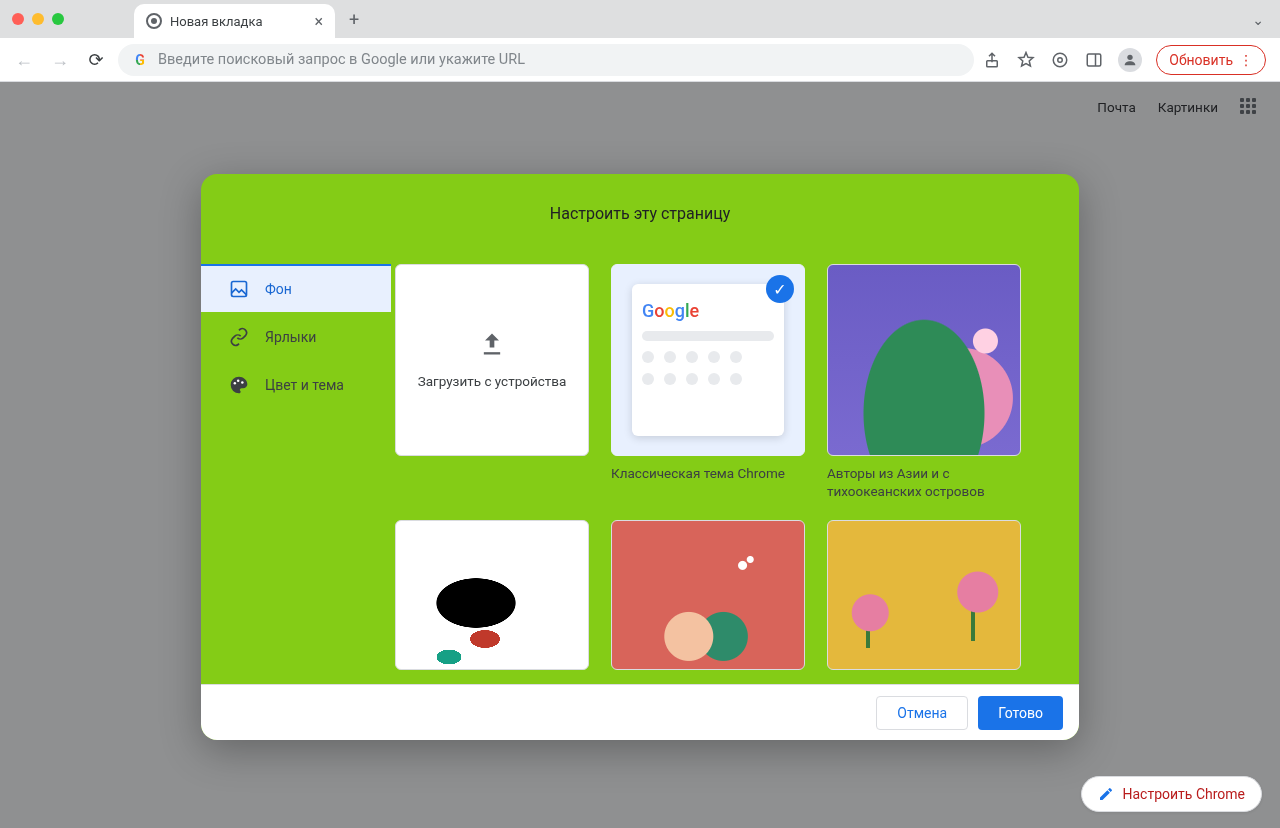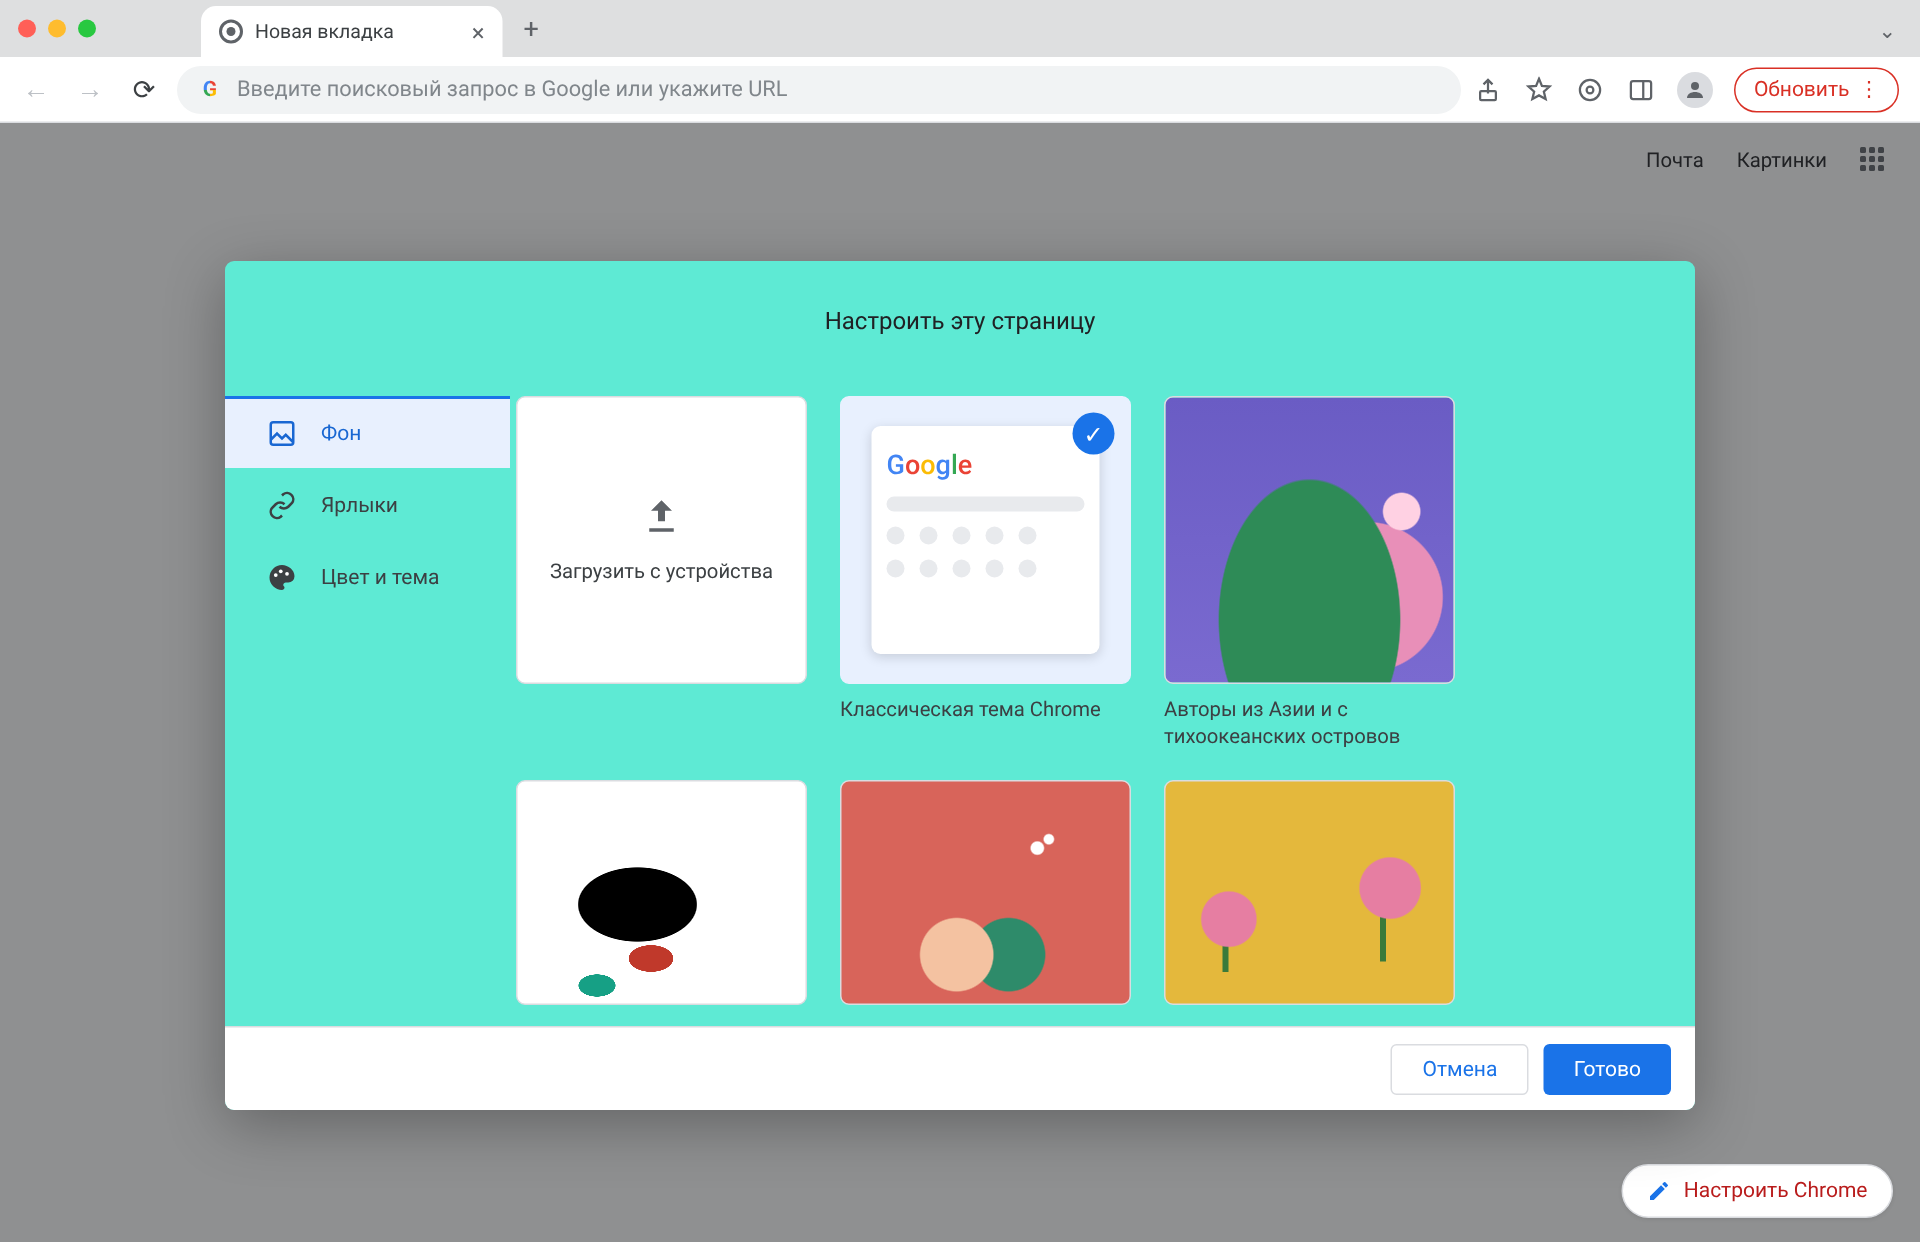--- a/index.html
+++ b/index.html
@@ -36,21 +36,21 @@
 .page-dim { position:absolute; inset:0; background: rgba(32,33,36,0.5);}
 .top-links { position: absolute; top: 16px; right: 22px; display: flex; align-items: center; gap: 22px; font-size: 13.5px; color: #202124; }
 .apps-grid { width: 18px; height: 18px; display: grid; grid-template-columns: repeat(3,4px); grid-template-rows: repeat(3,4px); gap: 2px; }
 .apps-grid span { background: #5f6368; border-radius: 1px; }
 
 
 .customize-pill { position: absolute; bottom: 16px; right: 18px; background: #fff; border: 1px solid #dadce0; border-radius: 20px; height: 36px; padding: 0 16px; display: flex; align-items: center; gap: 8px; font-size: 14px; color: #b91c1c; box-shadow: 0 1px 3px rgba(0,0,0,0.08);}
 .customize-pill svg{color:#1a73e8;}
 
 
-.dialog { position: absolute; top: 174px; left: 50%; transform: translateX(-50%); width: 980px; height: 566px; background: #5eead4; border-radius: 6px; box-shadow: 0 10px 40px rgba(0,0,0,0.3); display: flex; flex-direction: column; overflow: hidden; }
+.dialog { position: absolute; top: 174px; left: 50%; transform: translateX(-50%); width: 878px; height: 566px; background: #84cc16; border-radius: 16px; box-shadow: 0 10px 40px rgba(0,0,0,0.3); display: flex; flex-direction: column; overflow: hidden; }
 .dialog-body { flex: 1; display: flex; overflow: hidden; }
 .dlg-sidebar { width: 190px; padding-top: 90px; }
 .dlg-title { position: absolute; top: 30px; left: 0; right: 0; text-align: center; font-size: 16px; color: #202124; }
 .side-item { height: 48px; display: flex; align-items: center; gap: 16px; padding-left: 28px; font-size: 14px; color: #3c4043; cursor: pointer; border-top:1px solid transparent;}
 .side-item.active { background: #e8f0fe; color: #1967d2; border-top: 2px solid #1a73e8; }
 .side-item.active svg{color:#1967d2;}
 .side-item svg{color:#3c4043; width:20px;height:20px;}
 .dlg-main { flex: 1; padding: 90px 26px 0 4px; overflow-y: auto; }
 .grid { display: grid; grid-template-columns: repeat(3, 194px); gap: 20px 22px; }
 .card { display:flex; flex-direction:column; gap:8px;}

